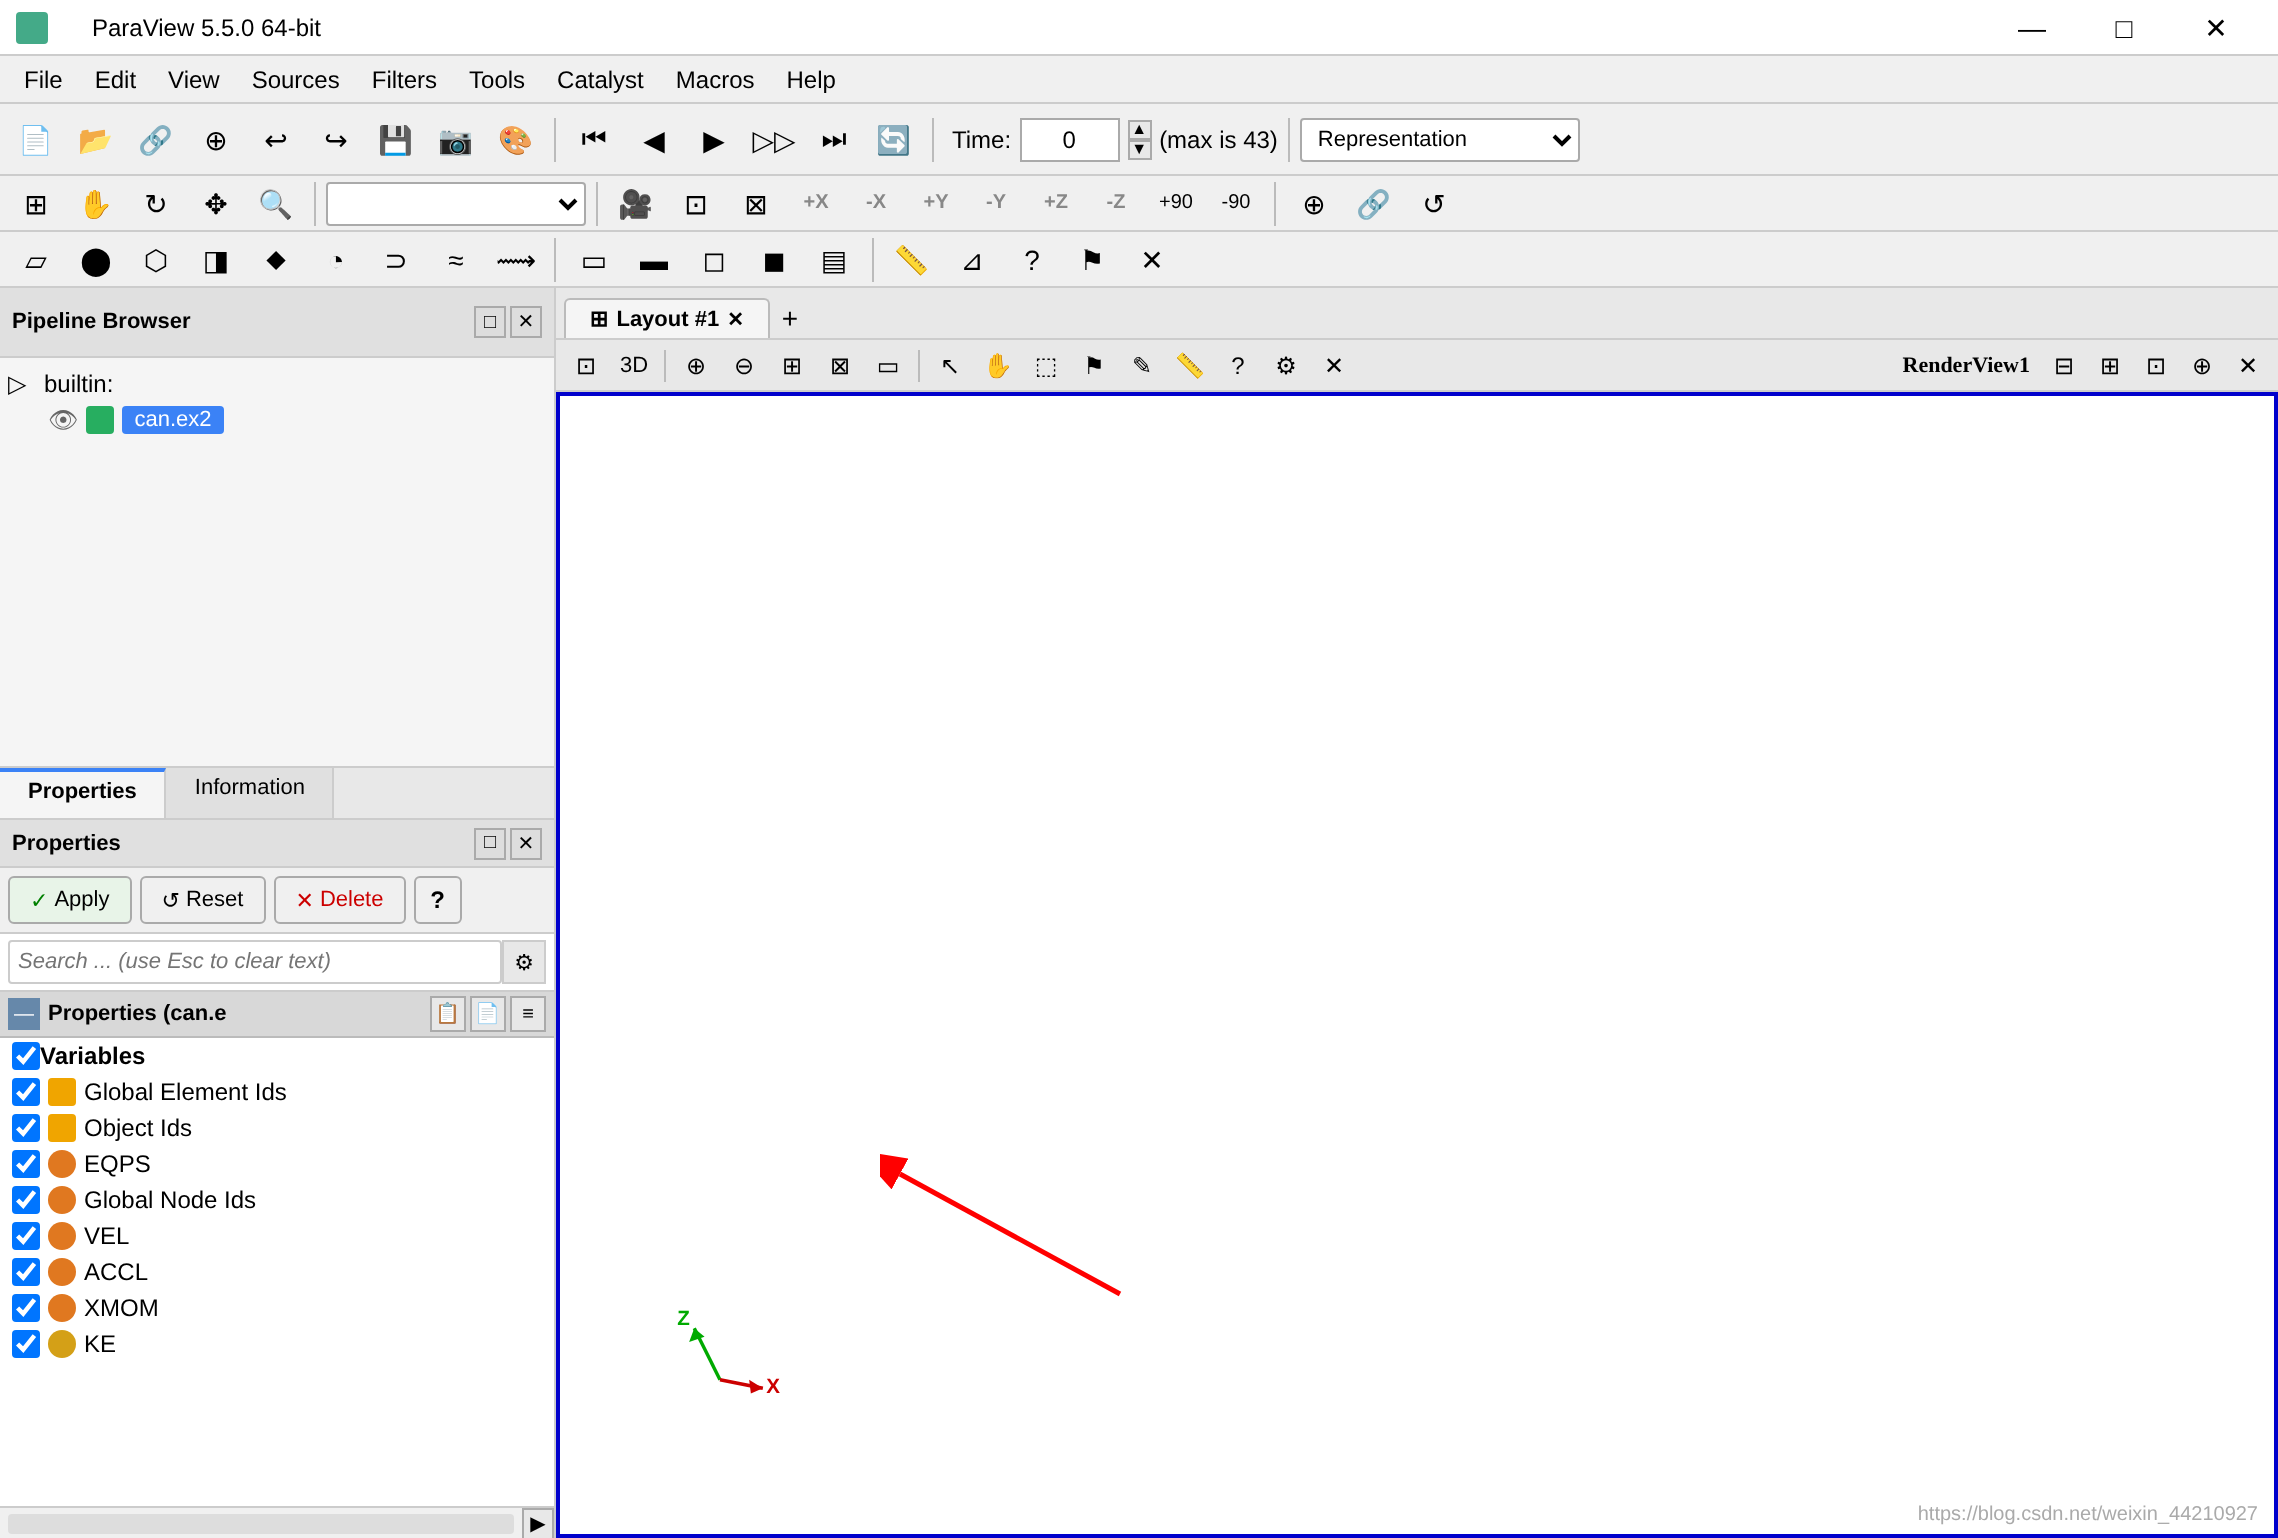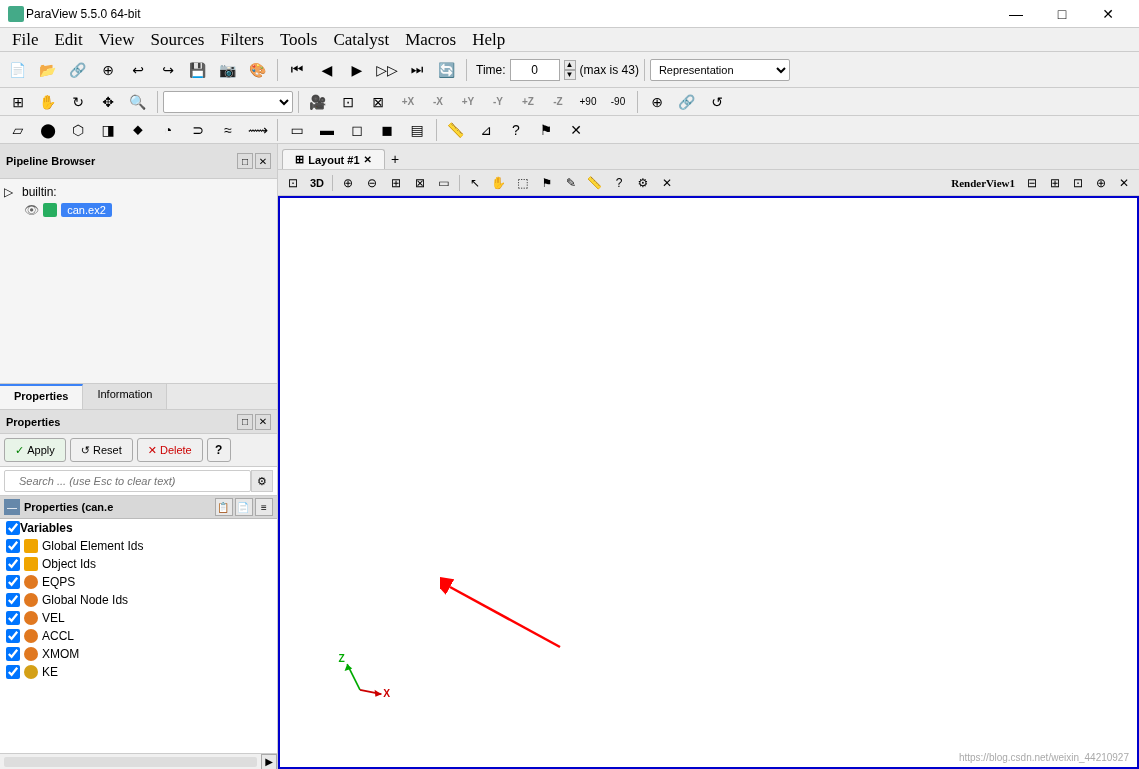--- a/index.html
+++ b/index.html
@@ -9,21 +9,21 @@
     #titlebar {
       background: #fff;
       height: 28px;
       display: flex;
       align-items: center;
       justify-content: space-between;
       padding: 0 8px;
       border-bottom: 1px solid #ccc;
       user-select: none;
     }
-    #titlebar-left { display: flex; align-items: center; gap: 2px; font-size: 12px; }
+    #titlebar-left { display: flex; align-items: center; gap: 22px; font-size: 12px; }
     #titlebar-icon { width: 16px; height: 16px; background: #4a8; border-radius: 2px; }
     #titlebar-controls { display: flex; gap: 0; }
     .title-btn {
       width: 46px; height: 28px;
       border: none; background: transparent; cursor: pointer;
       font-size: 14px; display: flex; align-items: center; justify-content: center;
     }
 
     
     #menubar {
@@ -31,22 +31,21 @@
       height: 24px;
       display: flex;
       align-items: center;
       padding: 0 4px;
       border-bottom: 1px solid #ccc;
     }
     .menu-item {
       padding: 2px 8px;
       cursor: pointer;
       border-radius: 2px;
-      font-size: 17px;
-      font-family: Liberation Serif, serif;
+      font-size: 12px;
     }
 
     
     .toolbar-row {
       background: #f0f0f0;
       height: 36px;
       display: flex;
       align-items: center;
       padding: 2px 4px;
       border-bottom: 1px solid #ccc;
@@ -236,21 +235,21 @@
     #prop-search-bar {
       display: flex; align-items: center;
       padding: 3px 4px;
       border-bottom: 1px solid #ccc;
       background: #fff;
     }
     #prop-search-input {
       flex: 1;
       height: 22px;
       border: 1px solid #ccc;
-      padding: 0 14px;
+      padding: 0 4px;
       font-size: 11px;
       font-style: italic;
     }
     .search-settings-btn {
       width: 22px; height: 22px;
       border: 1px solid #ccc;
       background: #e8e8e8;
       cursor: pointer;
       display: flex; align-items: center; justify-content: center;
       font-size: 11px;
@@ -674,21 +673,21 @@
         <div class="layout-tab active">
           <span>⊞</span>
           <span>Layout #1</span>
           <span class="tab-close">✕</span>
         </div>
         <span class="tab-add">+</span>
       </div>
 
       <div id="render-toolbar">
         <button class="render-btn">⊡</button>
-        <button class="render-btn" style="font-weight:bold; font-size:11px;">3D</button>
+        <button class="render-btn" style="font-weight:normal; font-size:11px;">3D</button>
         <div class="render-sep"></div>
         <button class="render-btn">⊕</button>
         <button class="render-btn">⊖</button>
         <button class="render-btn">⊞</button>
         <button class="render-btn">⊠</button>
         <button class="render-btn">▭</button>
         <div class="render-sep"></div>
         <button class="render-btn">↖</button>
         <button class="render-btn">✋</button>
         <button class="render-btn">⬚</button>

